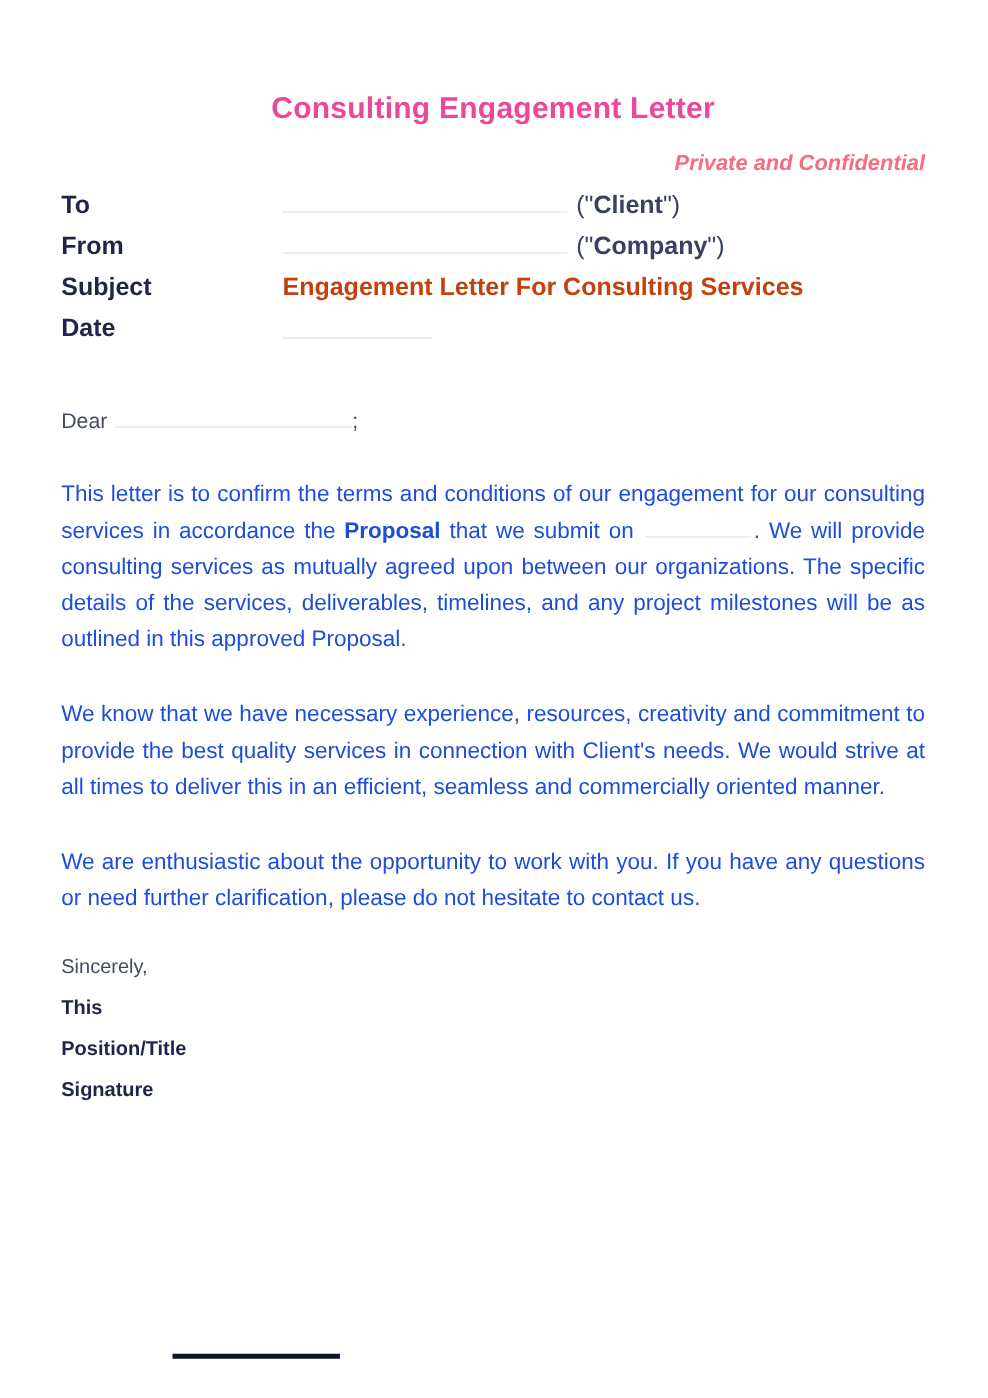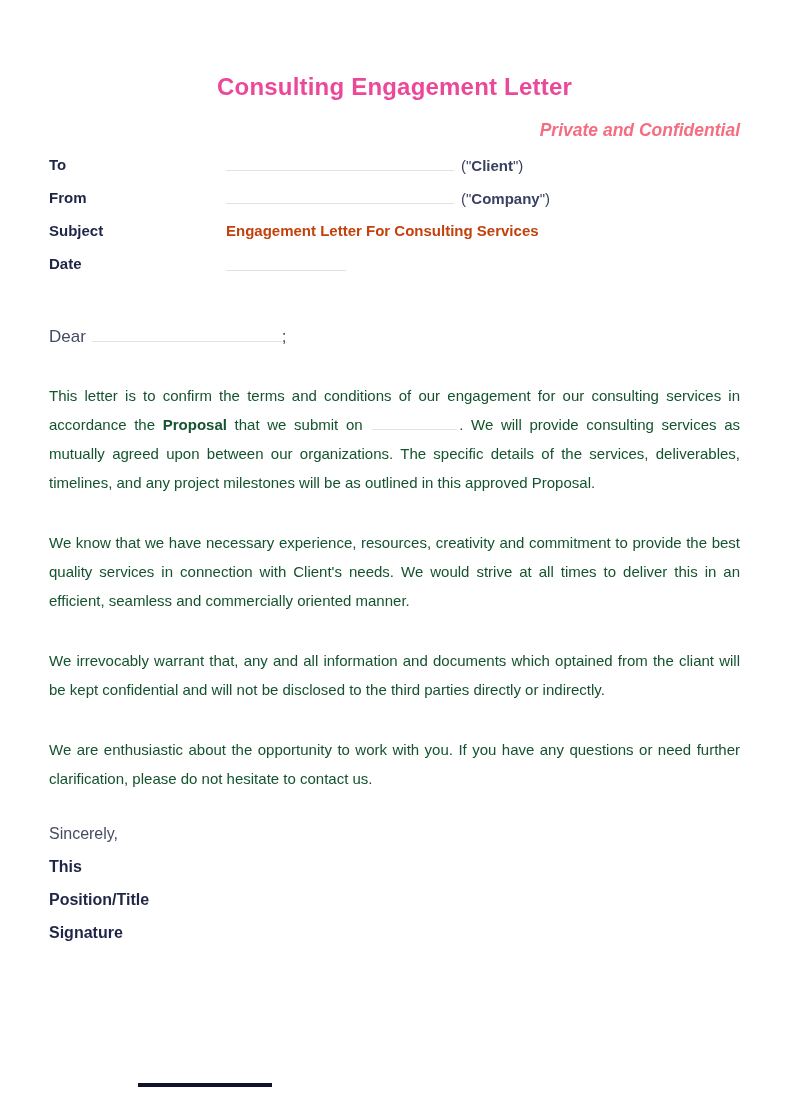--- a/index.html
+++ b/index.html
@@ -32,21 +32,21 @@
     line-height: 20px;
     font-weight: 700;
     font-style: italic;
     color: #F66C80;
   }
   .fields { margin-top: 8px; }
   .field-row {
     display: flex;
     align-items: center;
     height: 33px;
-    font-size: 15px;
+    font-size: 20px;
   }
   .field-label {
     width: 177px;
     flex: 0 0 177px;
     font-weight: 700;
     color: #1F2547;
   }
   .field-value {
     display: flex;
     align-items: baseline;
@@ -69,24 +69,24 @@
   }
   .salutation {
     margin-top: 47px;
     font-size: 17px;
     line-height: 18px;
     color: #454B64;
   }
   .salutation .fill-dear { margin-left: 6px; }
   .body-copy p {
     margin: 31px 0 0 0;
-    font-size: 15px;
+    font-size: 18px;
     line-height: 29px;
     text-align: justify;
-    color: #14532d;
+    color: #1d4ed8;
   }
   .body-copy p:first-child { margin-top: 35px; }
   .body-copy .bold { font-weight: 700; }
   .body-copy .para-blank {
     height: 12px;
     border-bottom: 1px solid #E3E3E6;
     margin: 0 2px;
   }
   .closing {
     margin-top: 31px;
@@ -150,21 +150,20 @@
 
     </div>
 
     <div class="salutation">
       <span>Dear</span><span class="fill-line fill-dear"></span><span>;</span>
     </div>
 
     <div class="body-copy" id="paragraphs">
         <p><span>This letter is to confirm the terms and conditions of our engagement for our consulting services in accordance the </span><span class="bold">Proposal</span><span> that we submit on </span><span class="fill-line para-blank" style="width: 85px;"></span><span>. We will provide consulting services as mutually agreed upon between our organizations. The specific details of the services, deliverables, timelines, and any project milestones will be as outlined in this approved Proposal.</span></p>
         <p><span>We know that we have necessary experience, resources, creativity and commitment to provide the best quality services in connection with Client's needs. We would strive at all times to deliver this in an efficient, seamless and commercially oriented manner.</span></p>
-        <p><span>We irrevocably warrant that, any and all information and documents which optained from the cliant will be kept confidential and will not be disclosed to the third parties directly or indirectly.</span></p>
         <p><span>We are enthusiastic about the opportunity to work with you. If you have any questions or need further clarification, please do not hesitate to contact us.</span></p>
       </div>
 
     <div class="closing">
       <div class="signoff">Sincerely,</div>
       <div id="closing-lines">
           <div class="closing-line">This</div>
           <div class="closing-line">Position/Title</div>
           <div class="closing-line">Signature</div>
         </div>

